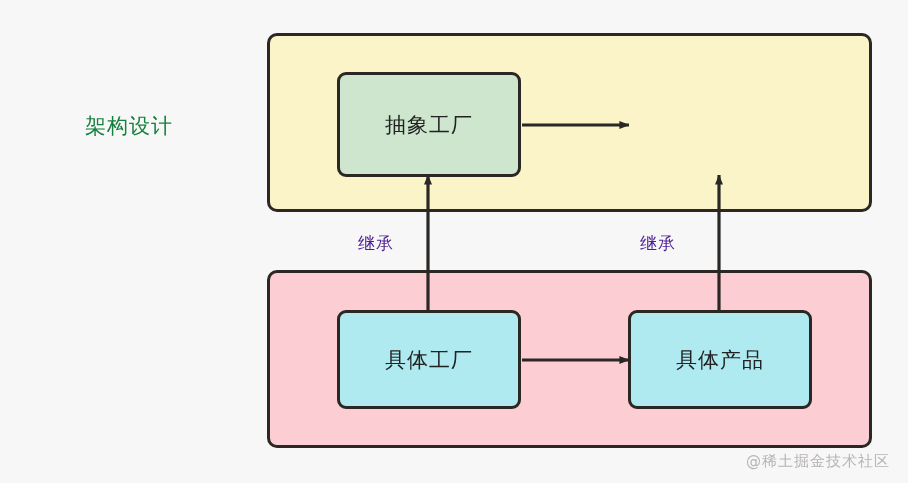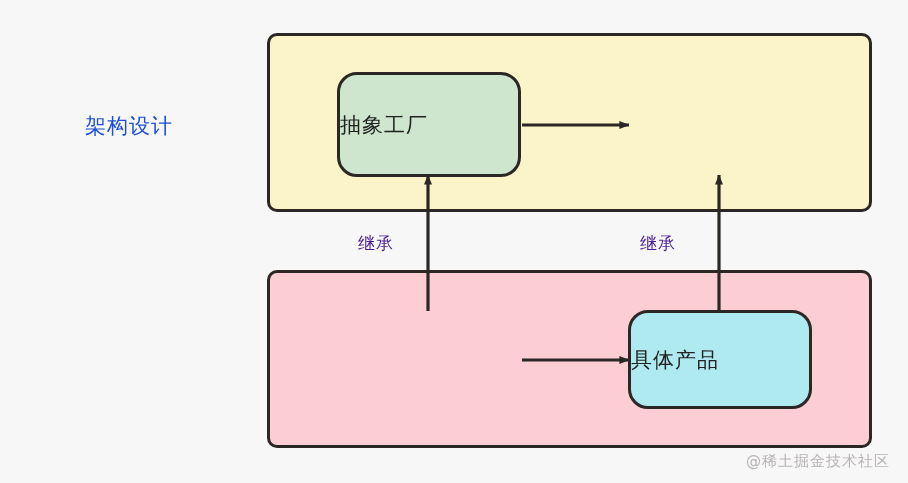--- a/index.html
+++ b/index.html
@@ -13,21 +13,21 @@
     height: 483px;
     background: #f7f7f7;
     overflow: hidden;
     font-family: "DejaVu Sans", "Liberation Sans", sans-serif;
   }
 
   
   .row-label {
     position: absolute;
     font-size: 21px;
-    color: #1d4ed8;
+    color: #15803d;
     letter-spacing: 1px;
     white-space: nowrap;
     line-height: 1;
   }
   #label-arch { left: 85px;  top: 116px; }
   #label-conc { left: 82px;  top: 351px; }
 
   
   .lane {
     position: absolute;
@@ -44,23 +44,24 @@
     left: 267px; top: 270px;
     width: 605px; height: 178px;
     background: #fdcdd4;
   }
 
   
   .node {
     position: absolute;
     box-sizing: border-box;
     border: 3px solid #2b2724;
-    border-radius: 20px;
+    border-radius: 9px;
     display: flex;
     align-items: center;
+    justify-content: center;
     font-size: 21px;
     color: #222222;
     letter-spacing: 1px;
     white-space: nowrap;
   }
   .node.abstract { background: #cde6cd; }
   .node.concrete { background: #aeeaf0; }
 
   #node-abstract-factory { left: 337px; top: 72px;  width: 184px; height: 105px; }
   #node-abstract-product { left: 628px; top: 72px;  width: 184px; height: 105px; }
@@ -107,20 +108,23 @@
   <div class="row-label" id="label-arch">架构设计</div>
 
   <div class="lane" id="lane-arch"></div>
   <div class="lane" id="lane-conc"></div>
 
   <div class="node abstract" id="node-abstract-factory">
     <span>抽象工厂</span>
   </div>
 
 
+  <div class="node concrete" id="node-concrete-factory">
+    <span>具体工厂</span>
+  </div>
 
   <div class="node concrete" id="node-concrete-product">
     <span>具体产品</span>
   </div>
 
   <svg id="edges" viewBox="0 0 908 483">
     <defs>
       <marker id="arrowhead" markerWidth="10" markerHeight="8" refX="9.6" refY="4" orient="auto" markerUnits="userSpaceOnUse">
         <path d="M0,0 L10,4 L0,8 Z" fill="#2b2724"></path>
       </marker>

